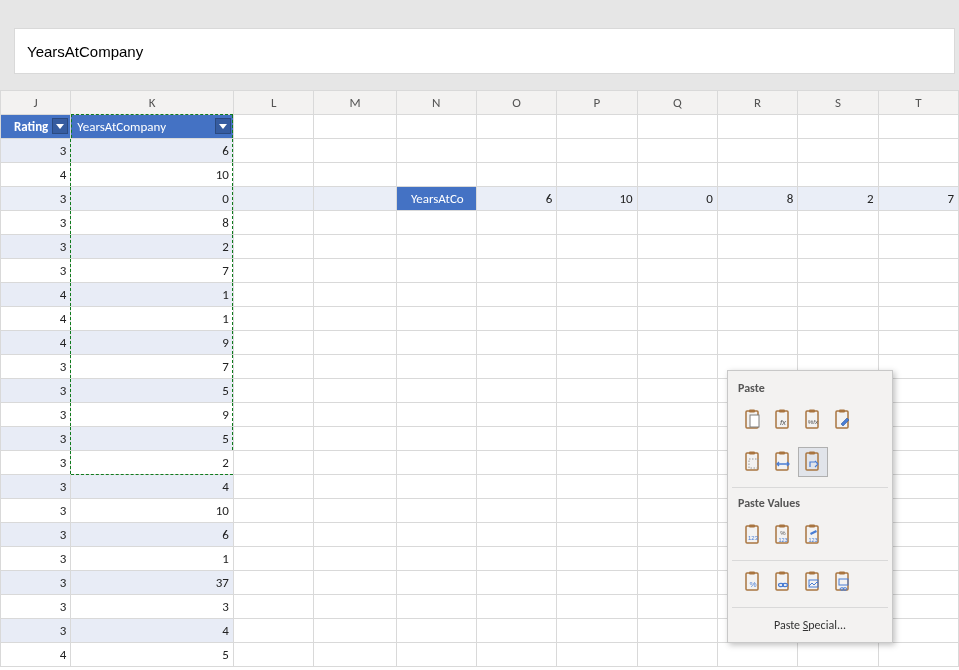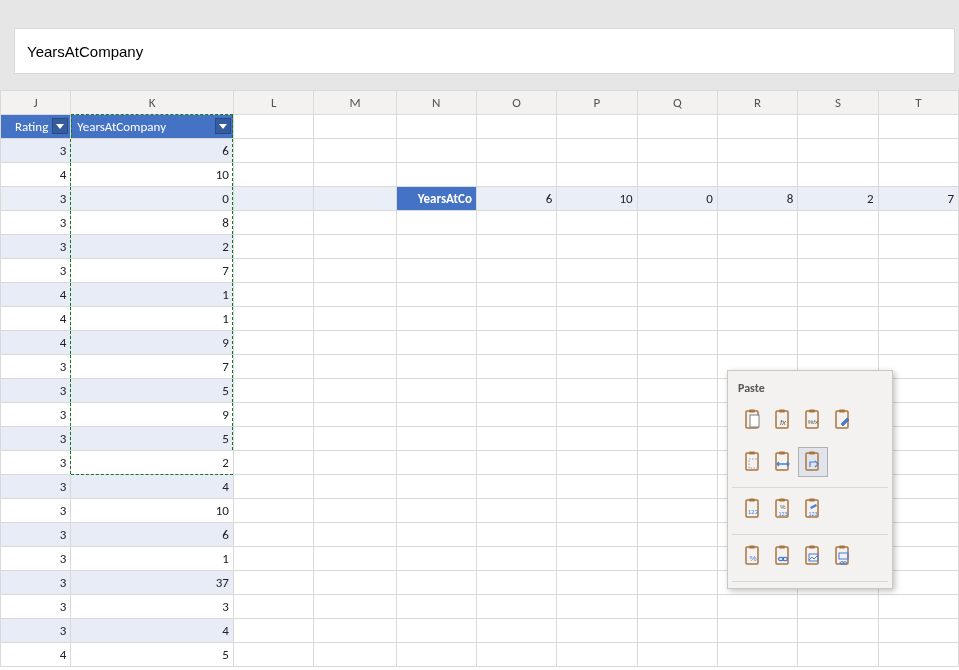--- a/index.html
+++ b/index.html
@@ -7,30 +7,30 @@
   .toparea { background: #e6e6e6; height: 28px; }
   .formula-bar { position: absolute; top: 28px; left: 14px; right: 4px; height: 46px; background: #fff; border: 1px solid #d9d9d9; }
   .formula-bar input { border: none; width: 100%; height: 100%; padding: 6px 12px; font-size: 15px; outline: none; }
   .sheetwrap { position: absolute; top: 90px; left: 0; right: 0; bottom: 0; background: #fff; }
   table.grid { border-collapse: collapse; table-layout: fixed; width: 100%; }
   table.grid th, table.grid td { border: 1px solid #d9d9d9; height: 24px; padding: 0 4px; font-size: 13px; vertical-align: middle; background: #fff; font-weight: 400; }
   table.grid th { background: #f3f2f1; text-align: center; color: #555; font-weight: 400; position: relative; }
   table.grid td { text-align: right; }
   table.grid td.band { background: #e8ecf6; }
   .headercell { background: #4472c4 !important; color: #fff !important; text-align: left !important; font-weight: 600; padding-left: 6px !important; position: relative; }
-  .headercell.left { text-align: right !important; padding-right: 22px !important; }
+  .headercell.left { text-align: right !important; padding-right: 22px !important; font-weight: bold; }
   .filterbtn { position: absolute; right: 2px; top: 3px; width: 16px; height: 16px; background: #365ca0; border: 1px solid #2b4a80; display: flex; align-items: center; justify-content: center; }
   .filterbtn svg { width: 8px; height: 5px; }
   .dash-cell { position: relative; }
   .dash-cell::after { content: ""; position: absolute; inset: 0; border-right: 1.5px dashed #0f7b1d; pointer-events: none; }
   .dash-left::before { content:""; position:absolute; left:-1px; top:0; bottom:0; border-left:1.5px dashed #0f7b1d; pointer-events:none; }
   .dash-top::before { content:""; position:absolute; left:0; right:0; top:-1px; border-top:1.5px dashed #0f7b1d; pointer-events:none; }
   .dash-bottom::after { content:""; position:absolute; left:0; right:0; bottom:-1px; border-bottom:1.5px dashed #0f7b1d; pointer-events:none; border-right:none; }
   .sel-row td { background:#eaeef7 !important; }
-  .sel-row td.selhead { background:#4472c4 !important; color:#fff !important; text-align:right; font-weight:700; padding-left:6px !important; overflow:hidden;margin-left:15px; }
+  .sel-row td.selhead { background:#4472c4 !important; color:#fff !important; text-align:center; font-weight:400; padding-left:6px !important; overflow:hidden;margin-left:15px; }
   .sel-row td.selhead-overflow { overflow: visible; white-space: nowrap; }
   .sel-row td { border-top:1px solid #9ab3d6; border-bottom:1px solid #9ab3d6; }
 
   
   .pasteMenu { position: absolute; top: 370px; left: 727px; width: 166px; background: #f3f2f1; border: 1px solid #c8c8c8; box-shadow: 2px 2px 6px rgba(0,0,0,0.25); padding: 4px; font-size: 12px; }
   .pasteMenu .sectlabel { font-weight: 700; color: #565656; padding: 6px 6px 6px 6px; }
   .pasteMenu .iconrow { display: flex; padding: 4px 6px 8px 6px; }
   .pasteMenu .iconbtn { width: 30px; height: 30px; border: 1px solid transparent; display: flex; align-items: center; justify-content: center; background: transparent; position: relative; }
   .pasteMenu .iconbtn.active { border-color: #b0b0b0; background: #e1e4ea; }
   .pasteMenu .sep { height: 1px; background: #d9d9d9; margin: 2px 0; }
@@ -440,20 +440,21 @@
       </button>
     <button class="iconbtn active">
         <svg class="clipsvg" viewBox="0 0 24 24">
           <rect x="5" y="3" width="12" height="17" rx="1" fill="none" stroke="#a97540" stroke-width="1.5"></rect>
           <rect x="8" y="1.5" width="6" height="3" rx="1" fill="#a97540"></rect>
           <path d="M9 17 v-5 h5 M14 17 l3 -3 M17 14 l-3 -3" fill="none" stroke="#4a7dd4" stroke-width="1.2"></path>
         </svg>
       </button>
   </div>
   <div class="sep"></div>
+  <div class="sectlabel">Paste Values</div>
   <div class="iconrow">
     <button class="iconbtn">
         <svg class="clipsvg" viewBox="0 0 24 24">
           <rect x="5" y="3" width="12" height="17" rx="1" fill="none" stroke="#a97540" stroke-width="1.5"></rect>
           <rect x="8" y="1.5" width="6" height="3" rx="1" fill="#a97540"></rect>
           <text x="12" y="17" font-size="6" text-anchor="middle" fill="#4a7dd4">123</text>
         </svg>
       </button>
     <button class="iconbtn">
         <svg class="clipsvg" viewBox="0 0 24 24">
@@ -501,13 +502,16 @@
         <svg class="clipsvg" viewBox="0 0 24 24">
           <rect x="5" y="3" width="12" height="17" rx="1" fill="none" stroke="#a97540" stroke-width="1.5"></rect>
           <rect x="8" y="1.5" width="6" height="3" rx="1" fill="#a97540"></rect>
           <rect x="8" y="9" width="9" height="6" fill="none" stroke="#4a7dd4"></rect>
           <ellipse cx="11" cy="19" rx="2" ry="1.3" fill="none" stroke="#4a7dd4"></ellipse>
           <ellipse cx="14" cy="19" rx="2" ry="1.3" fill="none" stroke="#4a7dd4"></ellipse>
         </svg>
       </button>
   </div>
   <div class="sep"></div>
+  <div class="sp">
+    <span>Paste </span><u>S</u><span>pecial...</span>
+  </div>
 </div>
 
 </body></html>

